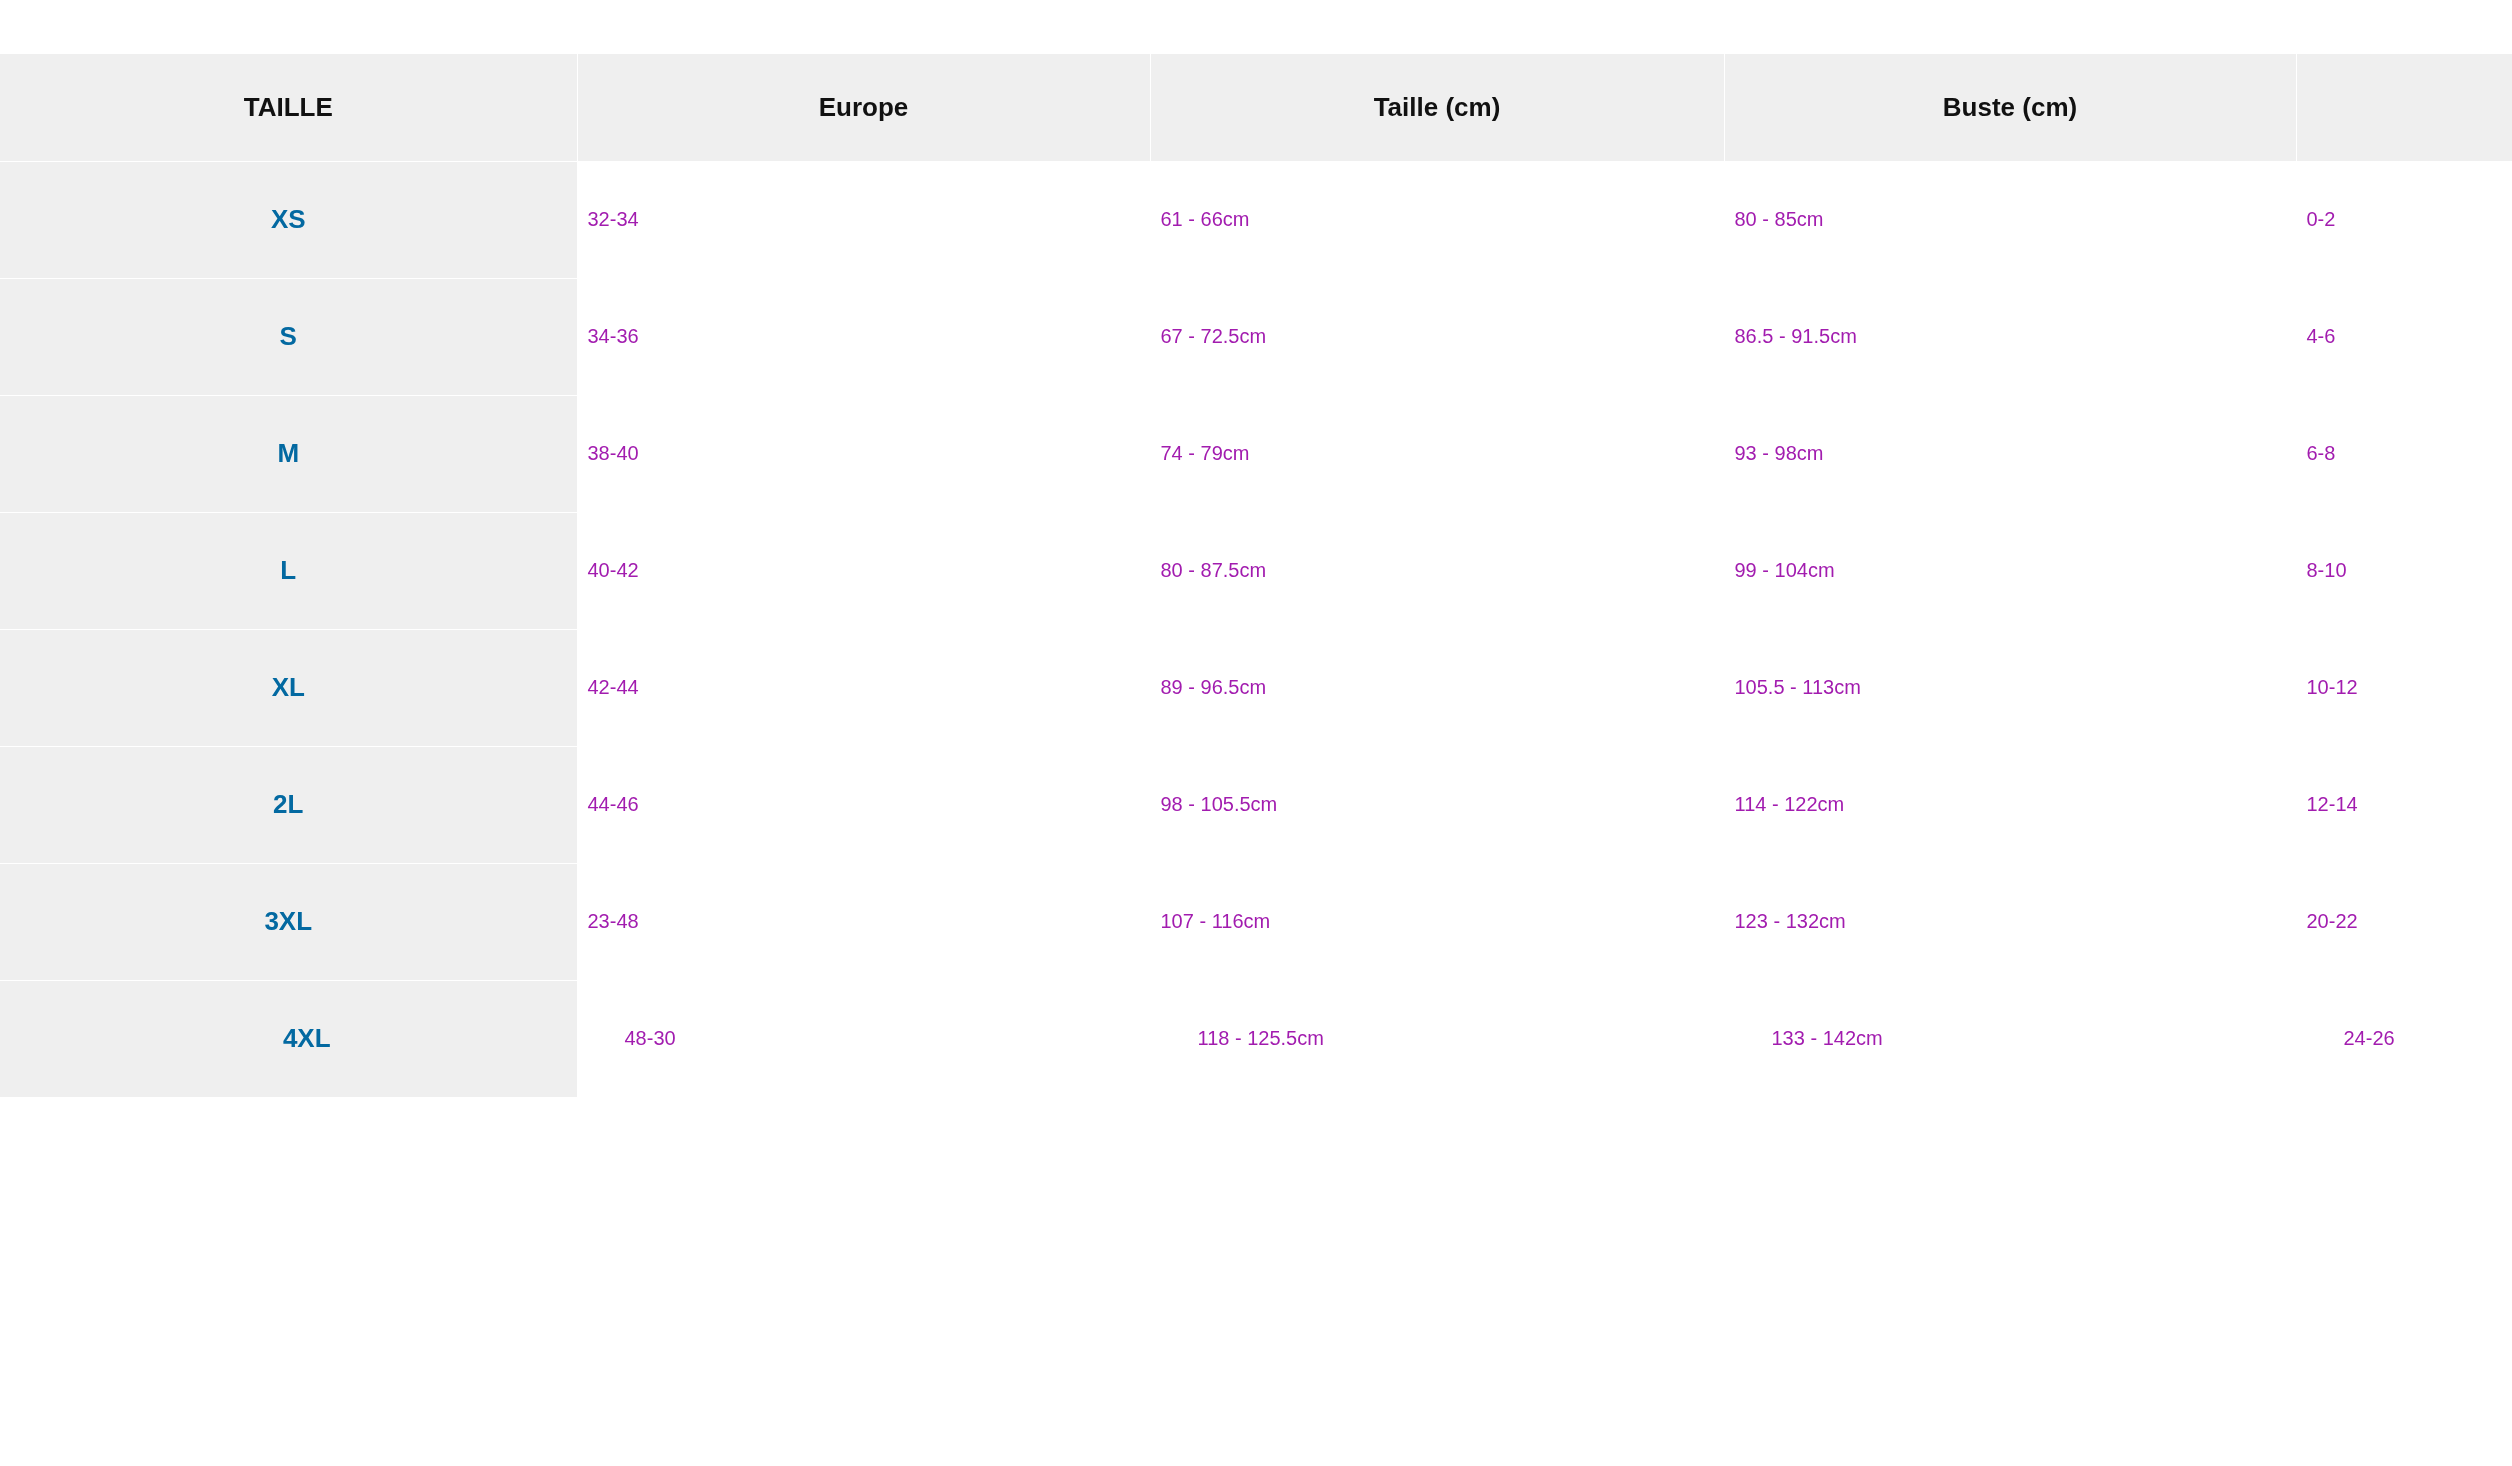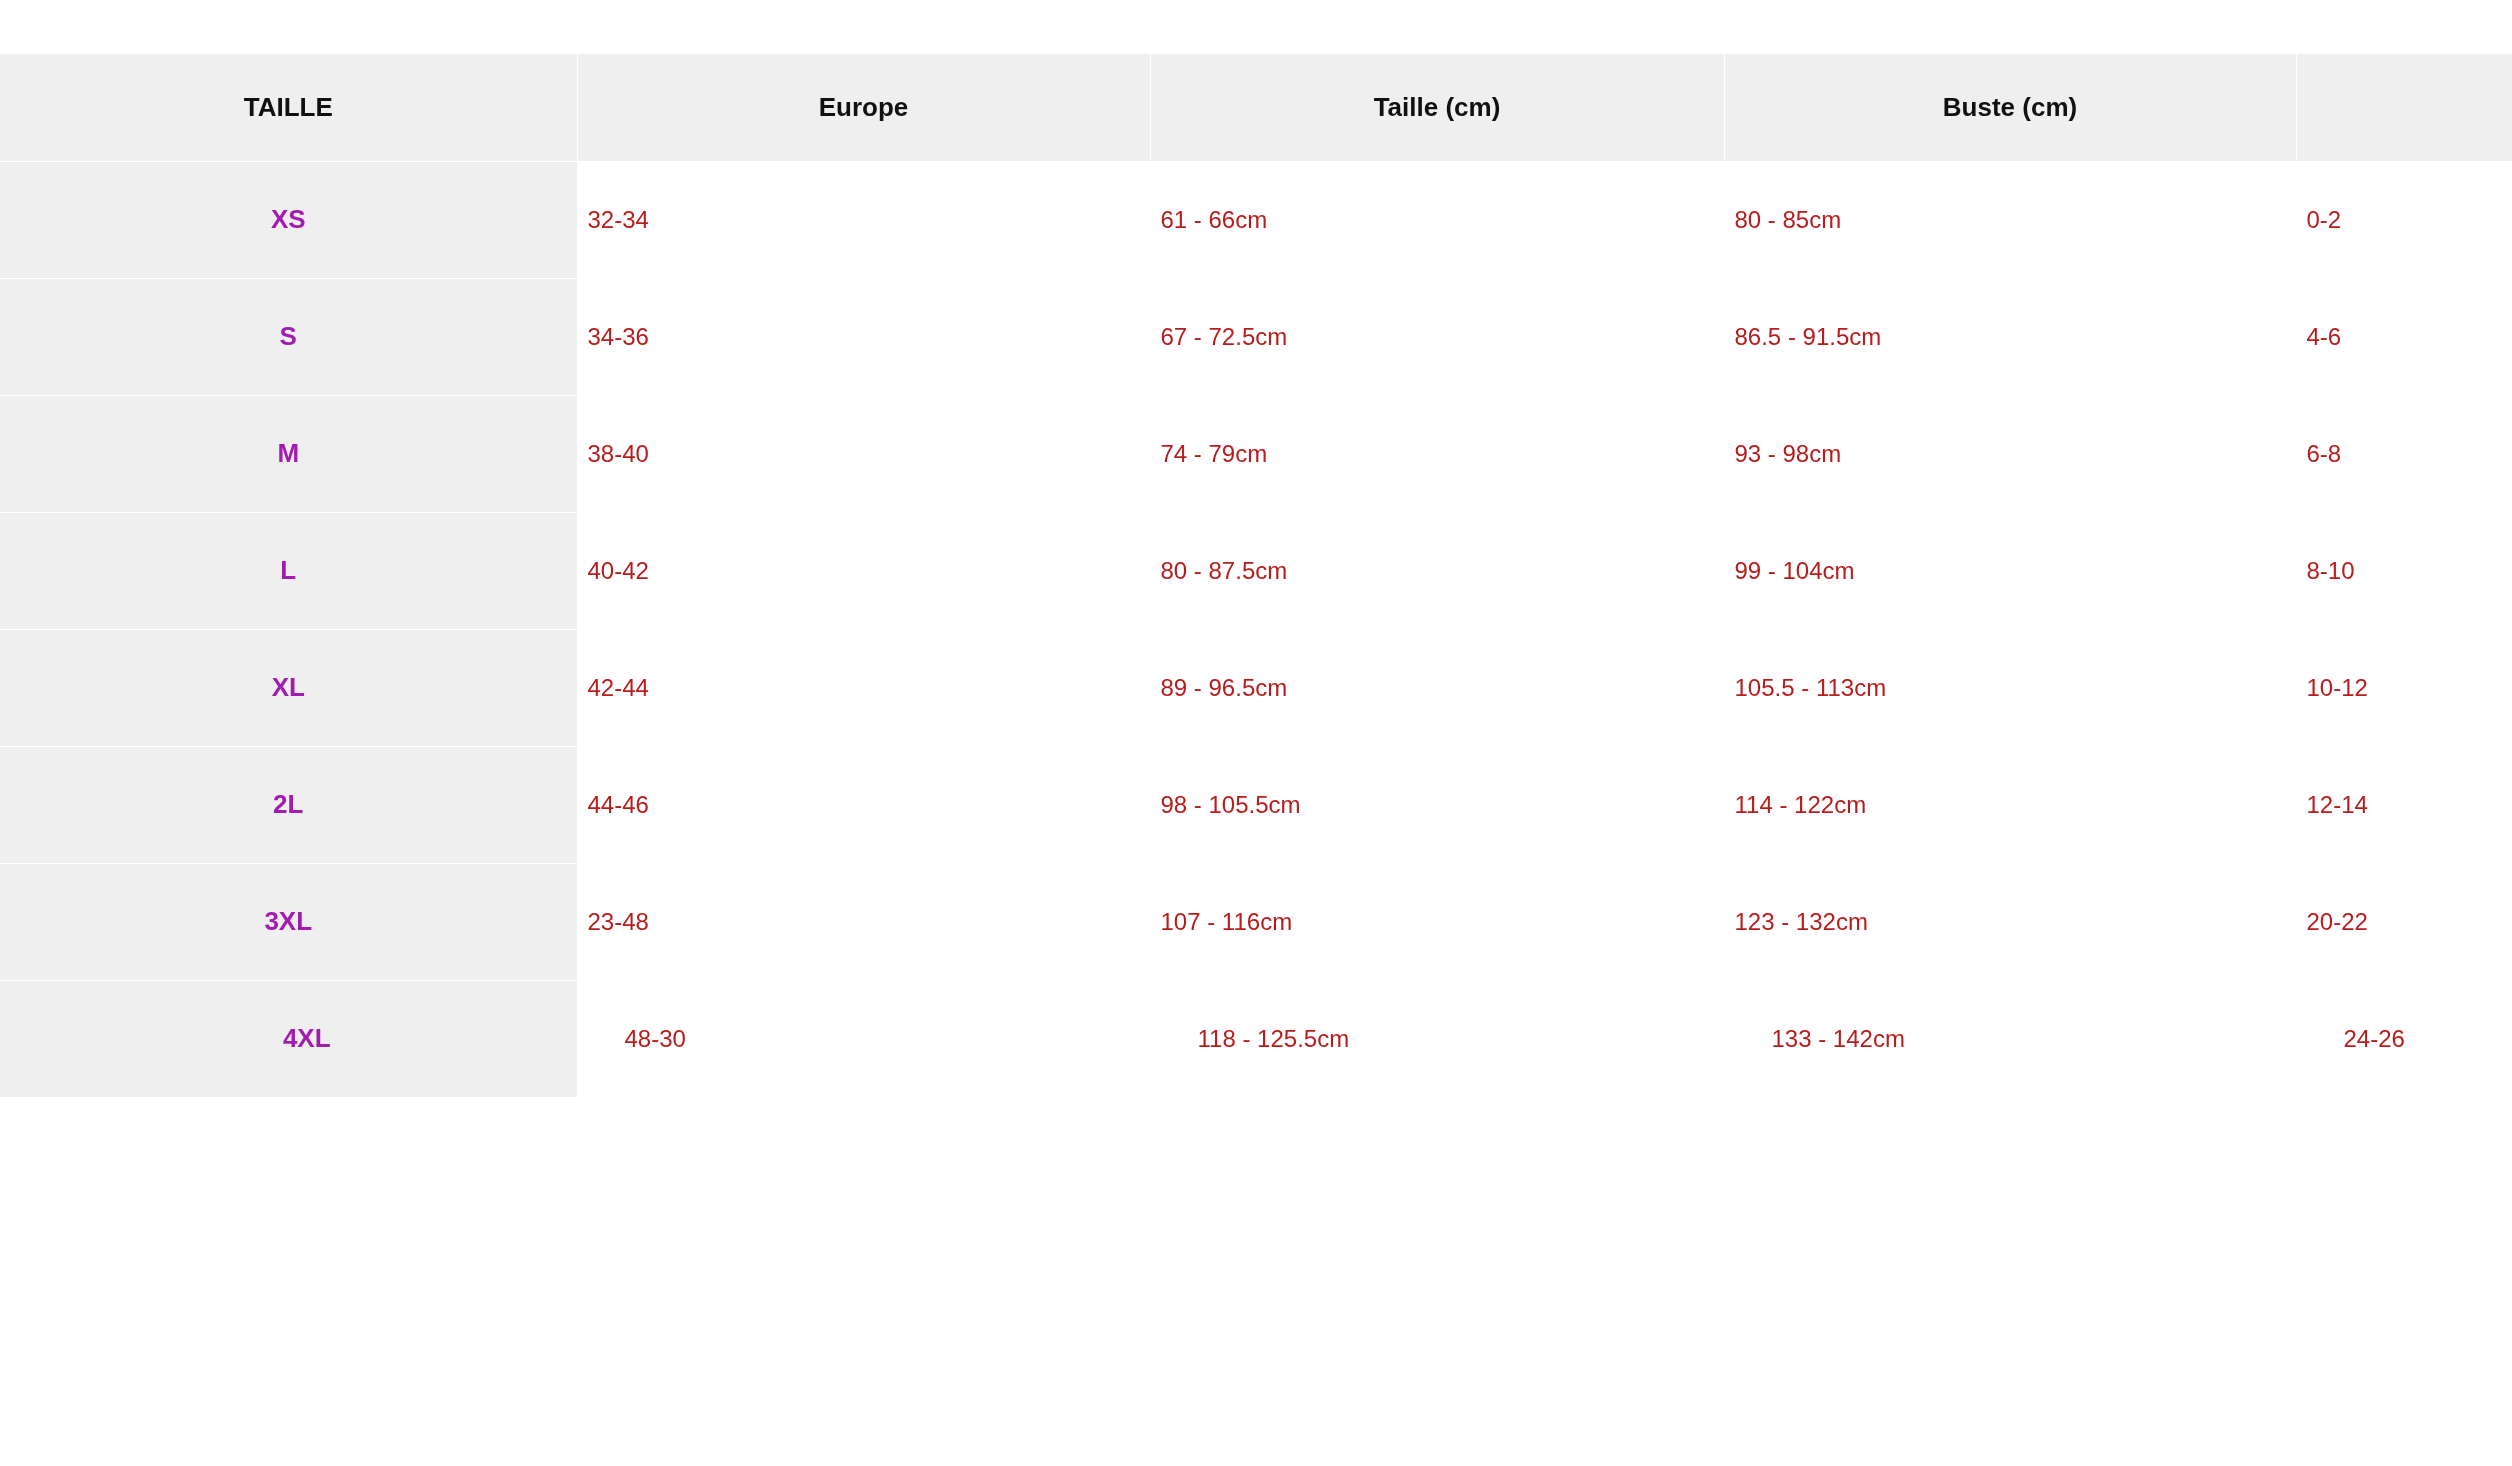--- a/index.html
+++ b/index.html
@@ -49,27 +49,27 @@
     background: #efefef;
     font-size: 26px;
     font-weight: bold;
     color: #111111;
     height: 107px;
   }
   table.size-chart tbody th.row-head {
     background: #efefef;
     font-size: 26px;
     font-weight: bold;
-    color: #a21caf;
+    color: #0369a1;
   }
   table.size-chart tbody td {
     background: #ffffff;
-    font-size: 24px;
+    font-size: 20px;
     font-weight: normal;
-    color: #b91c1c;
+    color: #a21caf;
   }
   
   table.size-chart tr > *:first-child { border-left: none; }
   table.size-chart tr > *:last-child { border-right: none; }
   table.size-chart thead tr > * { border-top: none; }
   table.size-chart tbody tr:last-child > * { border-bottom: none; padding-left: 47px; }
 </style>
 </head>
 <body>
 

